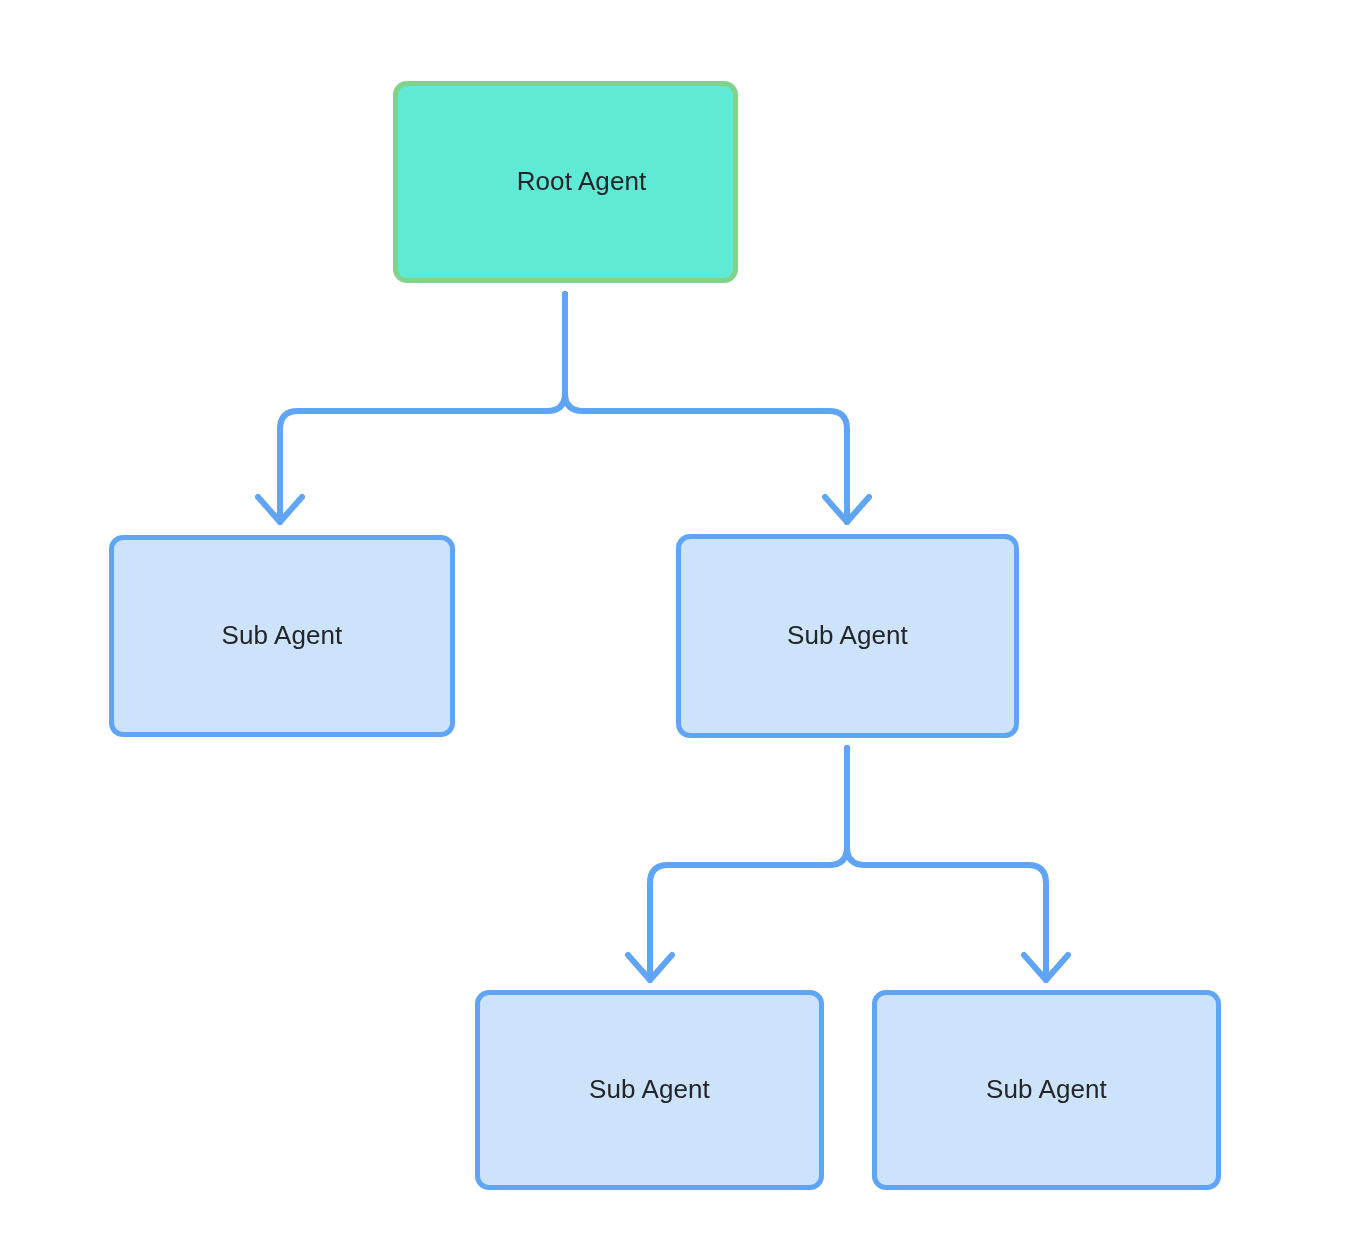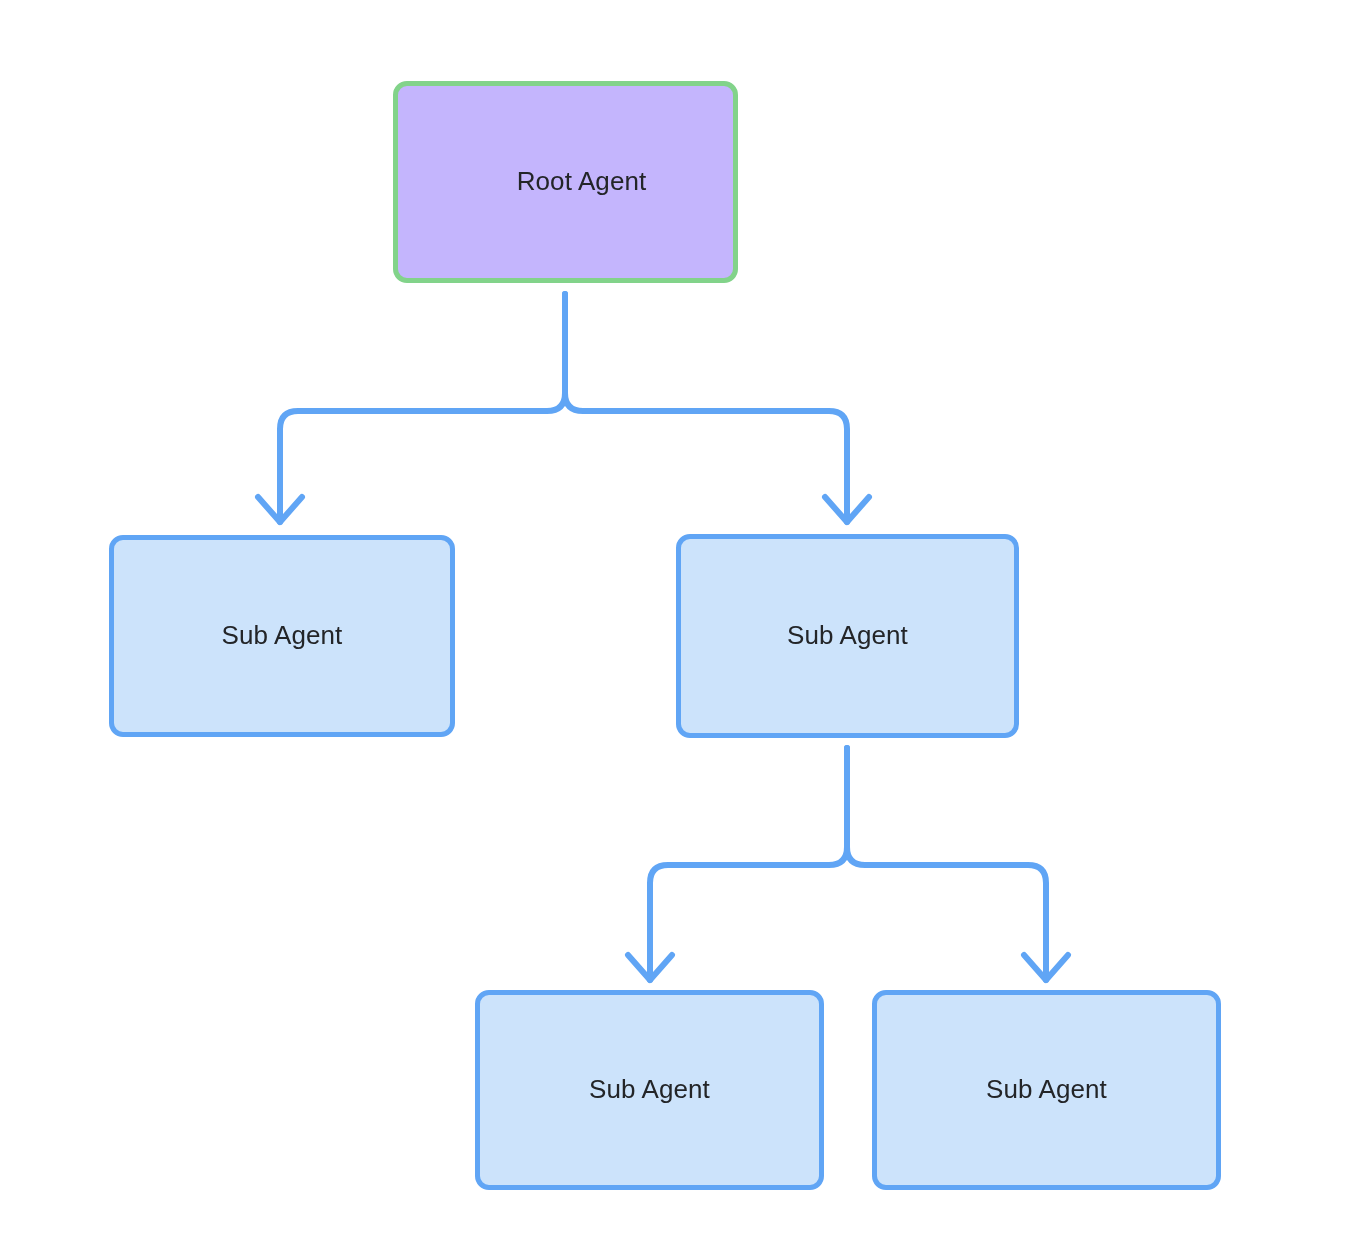--- a/index.html
+++ b/index.html
@@ -38,21 +38,21 @@
     line-height: 1.2;
     color: #232528;
     letter-spacing: 0.1px;
     user-select: none;
   }
   .node-root {
     left: 393px;
     top: 81px;
     width: 345px;
     height: 202px;
-    background: #c4b5fd;
+    background: #5eead4;
     border: 5px solid #82d38a;
     padding-left: 32px;
   }
   .node-sub-1 {
     left: 109px;
     top: 535px;
     width: 346px;
     height: 202px;
     background: #cce3fb;
     border: 5px solid #60a5f5;

